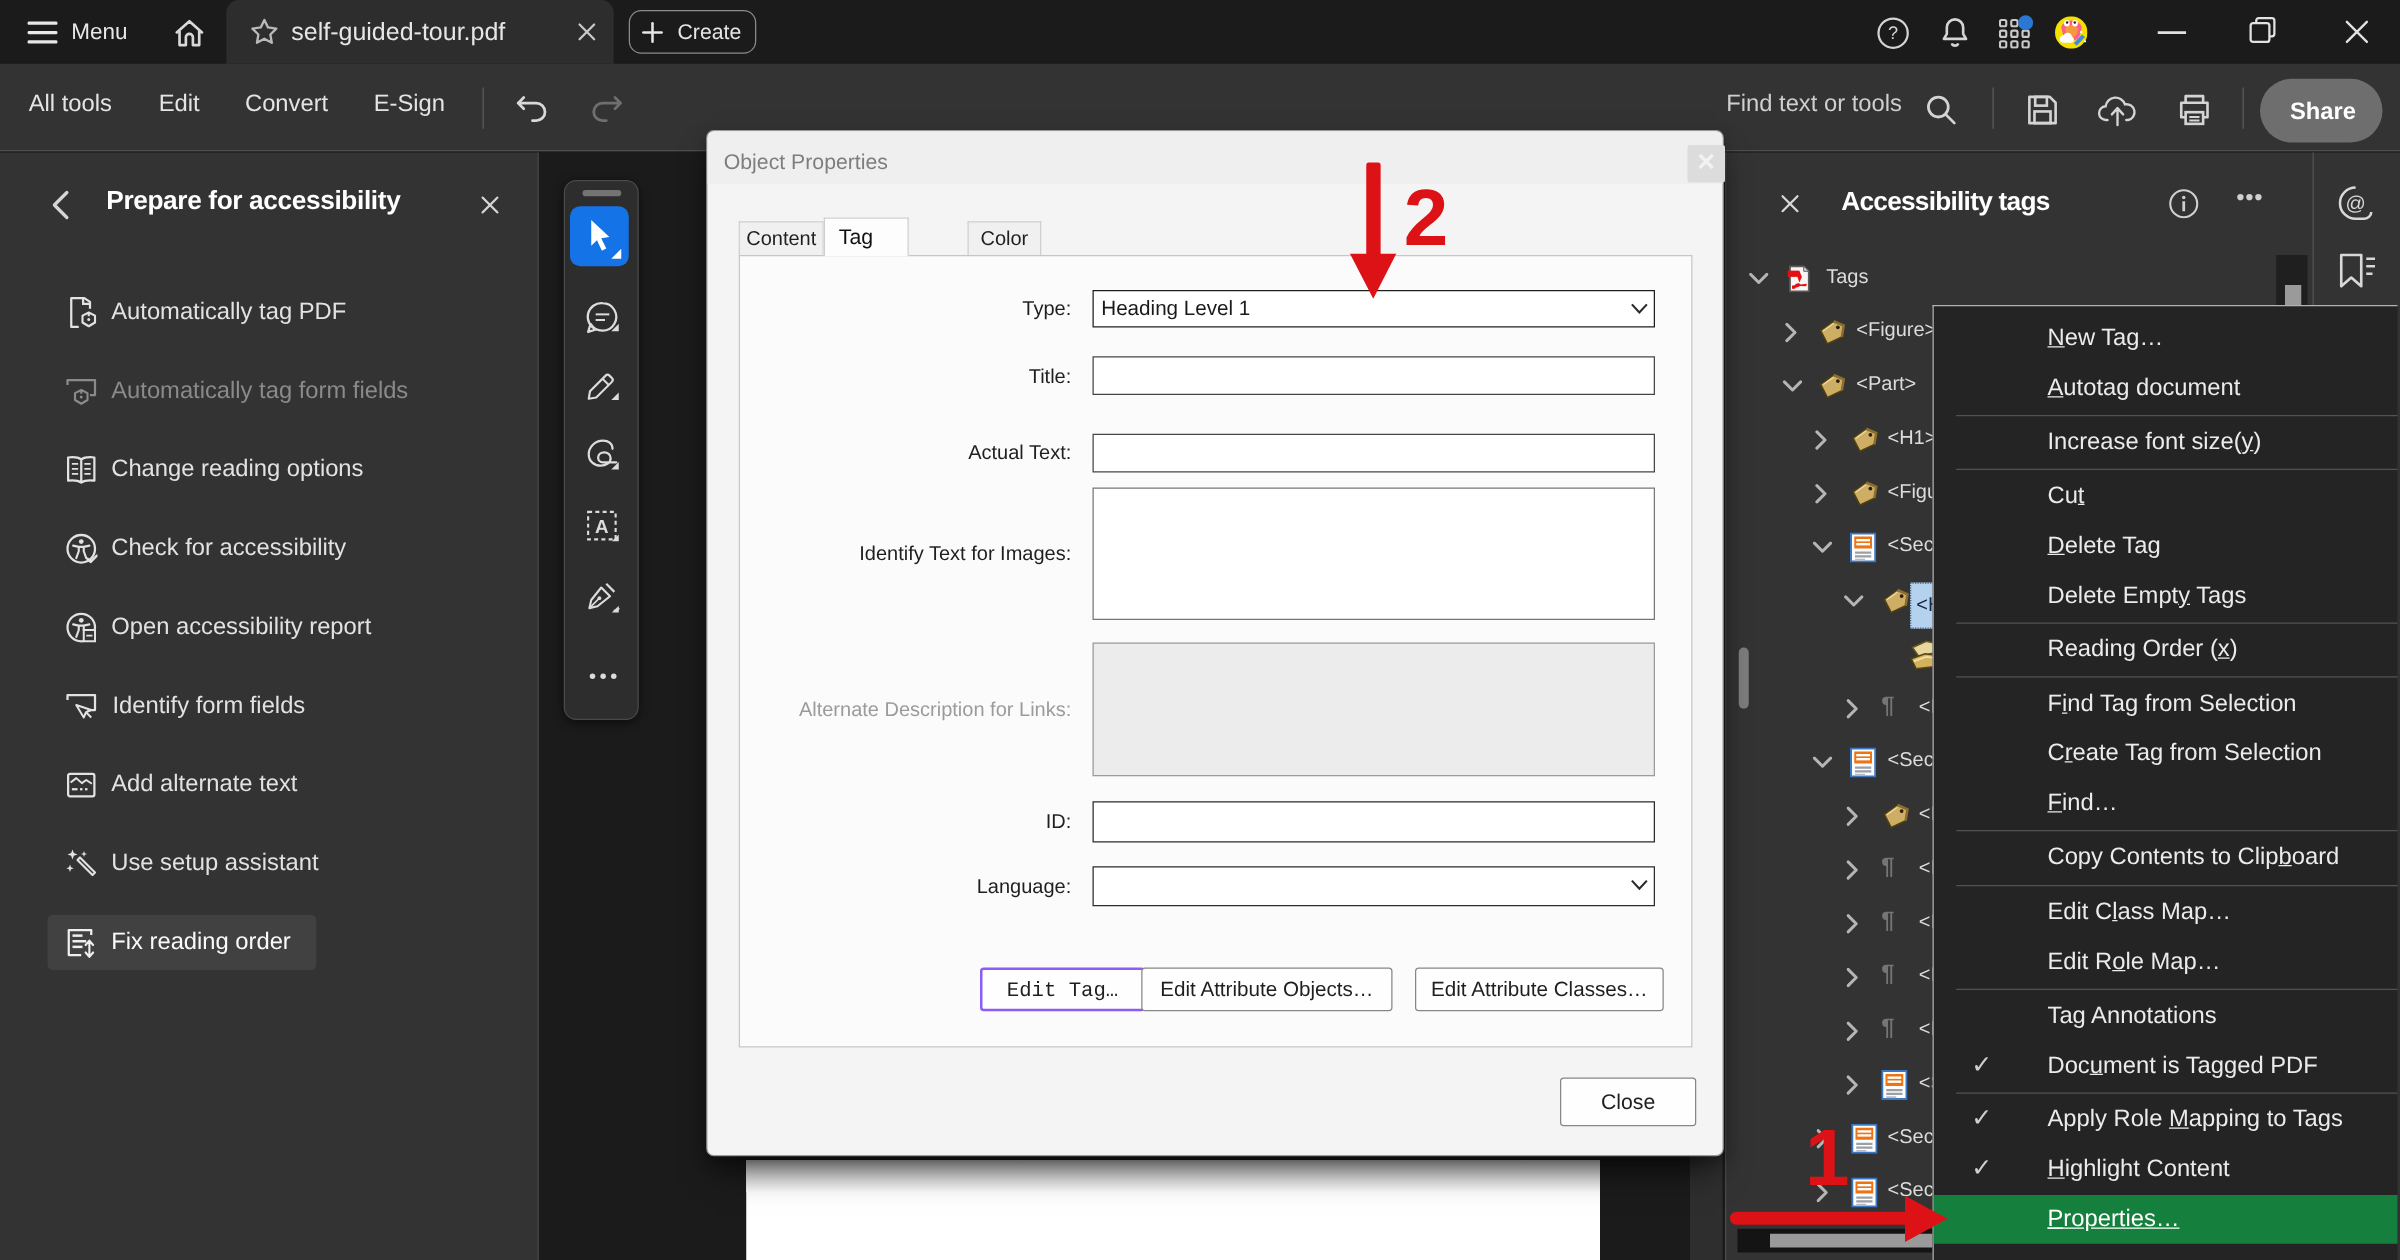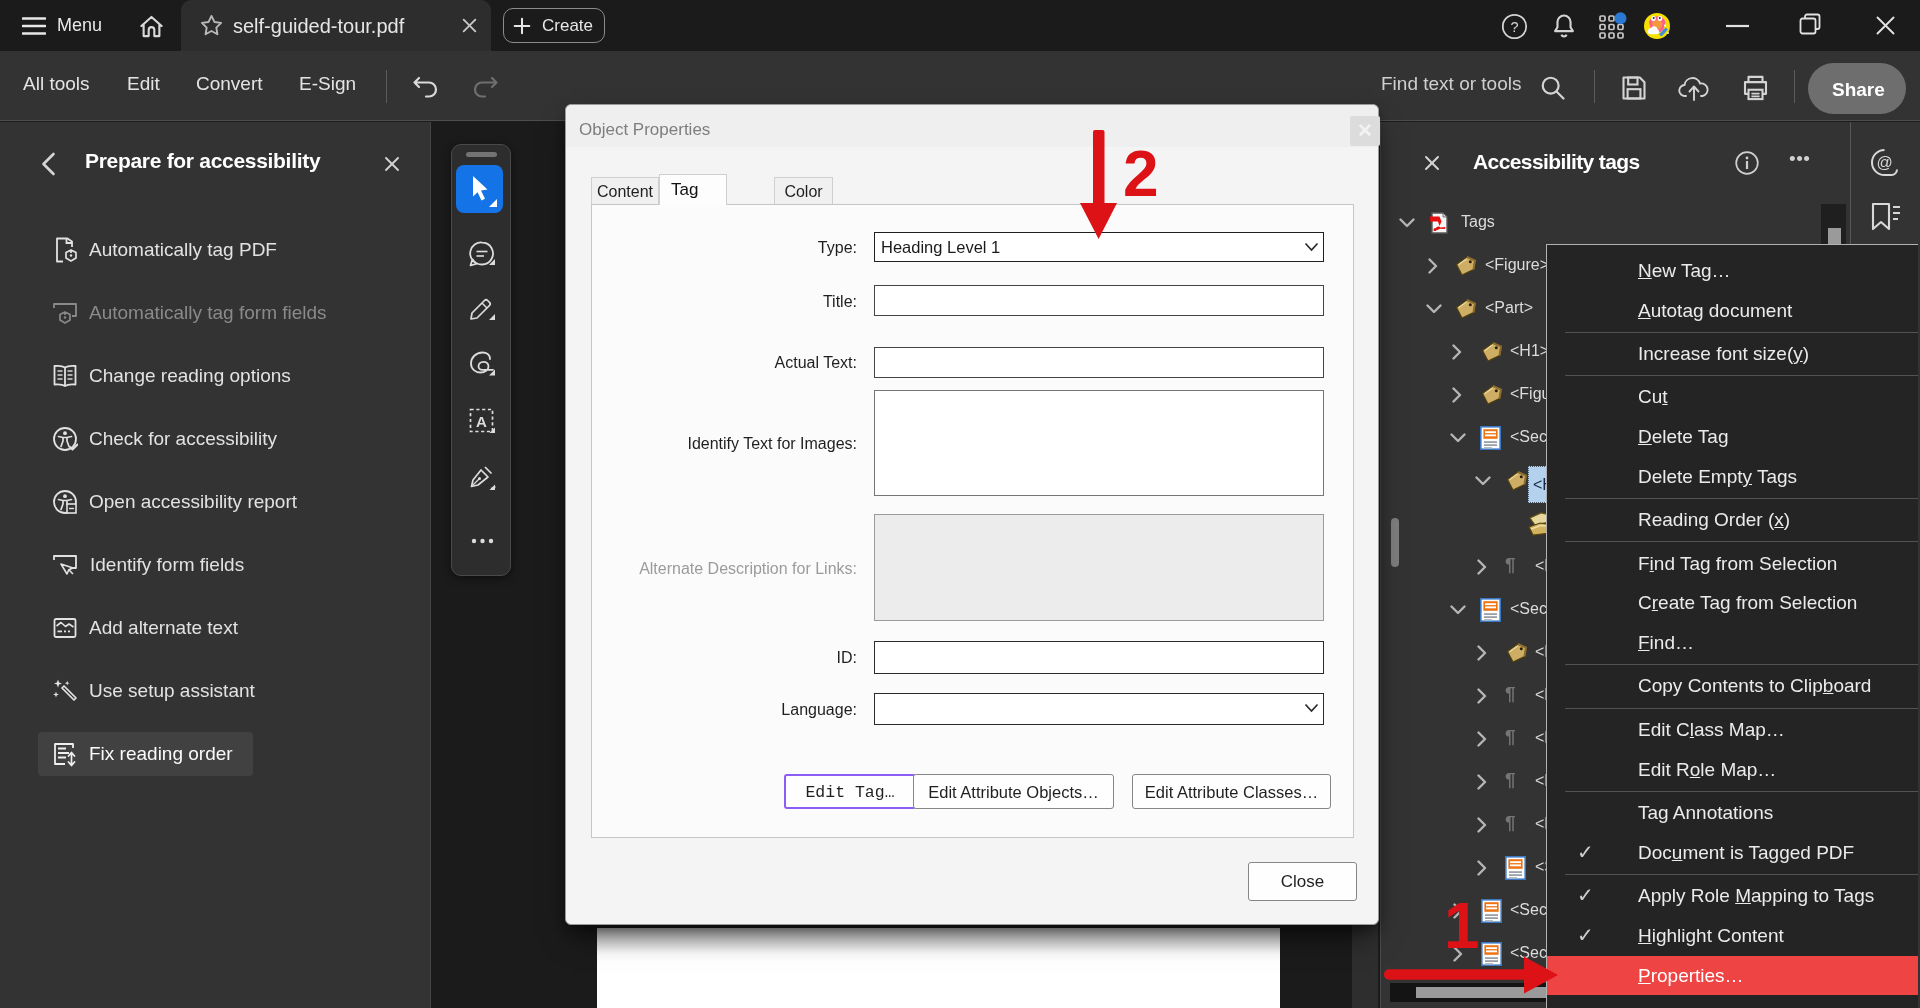--- a/index.html
+++ b/index.html
@@ -589,21 +589,21 @@
   <div class="mitem">Copy Contents to Clip<u>b</u>oard</div>
   <div class="msep"></div>
   <div class="mitem">Edit C<u>l</u>ass Map…</div>
   <div class="mitem">Edit R<u>o</u>le Map…</div>
   <div class="msep"></div>
   <div class="mitem">Tag Annotations</div>
   <div class="mitem"><span class="mcheck">✓</span>Doc<u>u</u>ment is Tagged PDF</div>
   <div class="msep"></div>
   <div class="mitem"><span class="mcheck">✓</span>Apply Role <u>M</u>apping to Tags</div>
   <div class="mitem"><span class="mcheck">✓</span><u>H</u>ighlight Content</div>
-  <div class="mitem" style="background:#ef4444;color:#fff;"><u>P</u>roperties…</div>
+  <div class="mitem" style="background:#15803d;color:#fff;text-decoration:underline;"><u>P</u>roperties…</div>
 </div>
 <svg id="ann" viewBox="0 0 1920 1008">
   <g fill="#dc1217">
     <rect x="1093" y="130" width="11.5" height="78" rx="2"></rect>
     <path d="M1080 203 H1117 L1098.6 239 Z"></path>
     <text x="1123" y="196" font-size="64" font-weight="bold" font-family="Liberation Sans">2</text>
     <rect x="1384" y="969.3" width="148" height="10.5" rx="5"></rect>
     <path d="M1524 956.5 V993.5 L1558 975 Z"></path>
     <text x="1444" y="948" font-size="64" font-weight="bold" font-family="Liberation Sans">1</text>
   </g>

